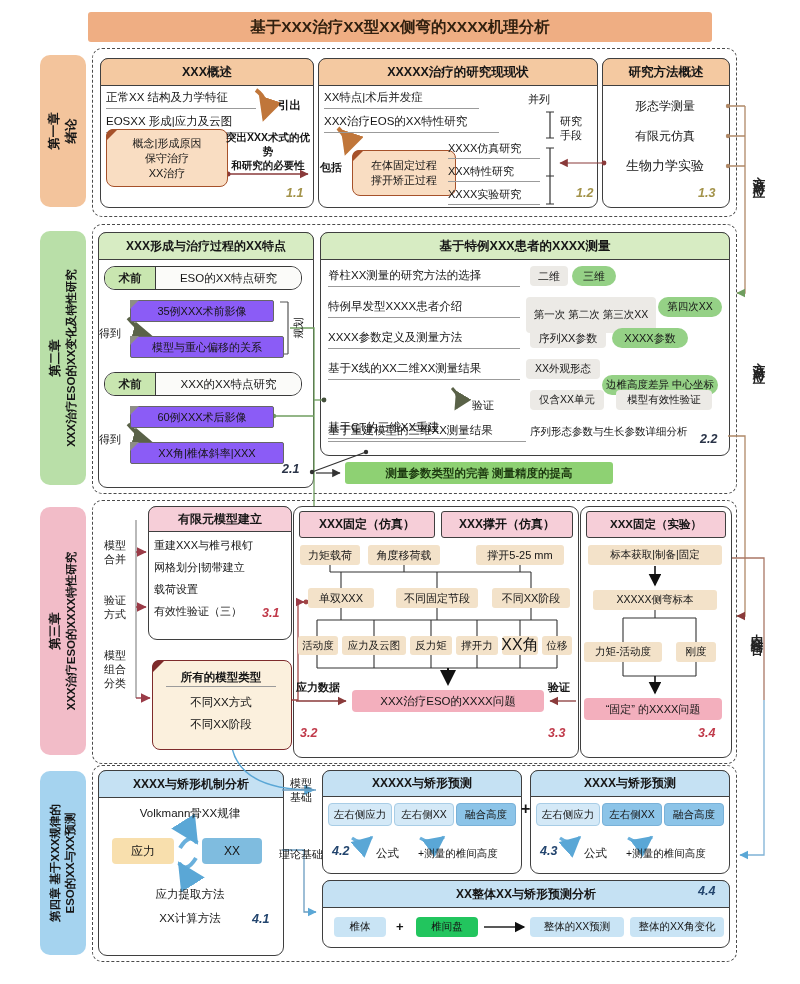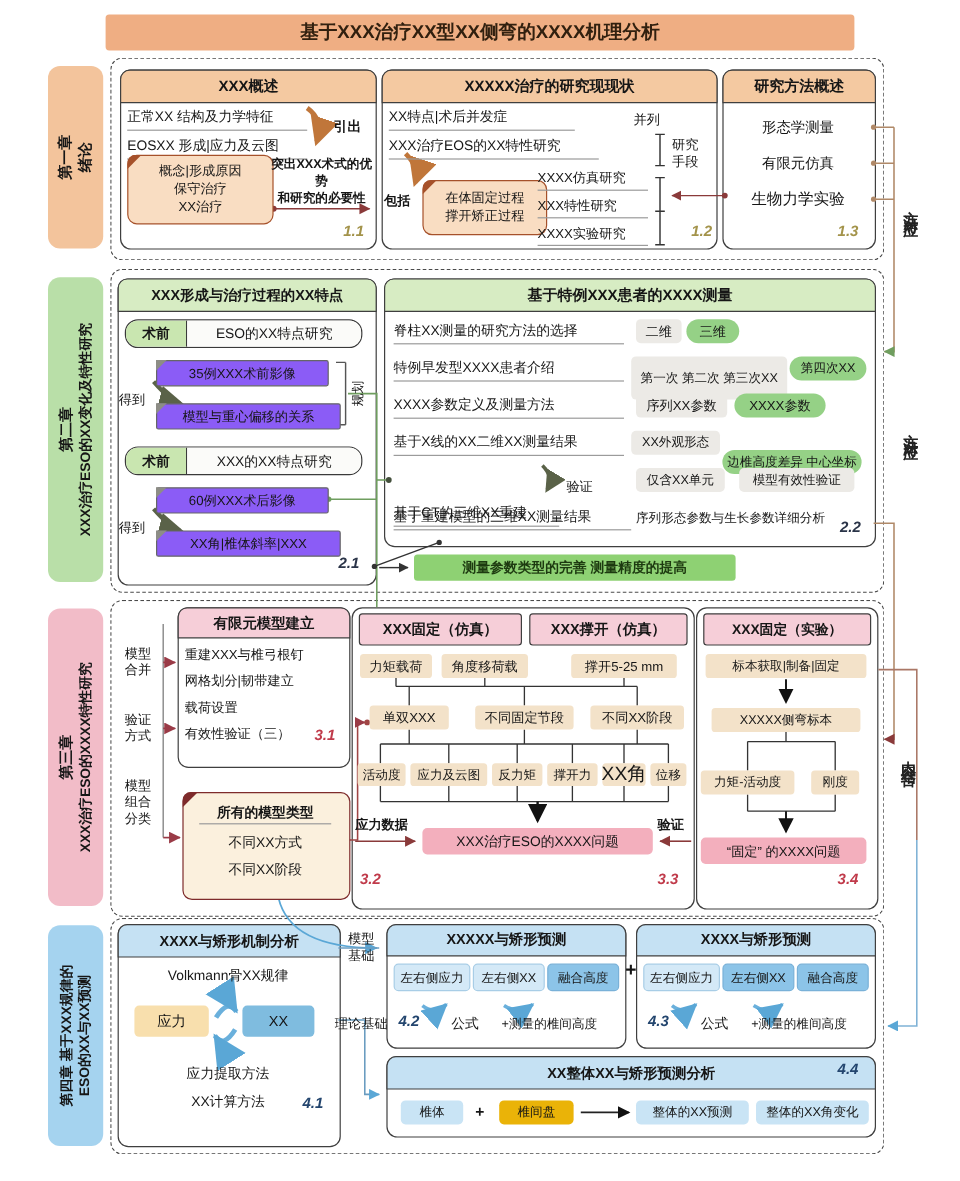--- a/index.html
+++ b/index.html
@@ -272,21 +272,21 @@
   <div class="num n4" style="left:540px;top:844px;">4.3</div>
   <div class="t" style="left:584px;top:846px;">公式</div>
   <div class="t" style="left:626px;top:847px;font-size:10.5px;">+测量的椎间高度</div>
 
   <div class="box" style="left:322px;top:880px;width:406px;height:66px;">
     <div class="bhdr hblue" style="font-size:12px;">XX整体XX与矫形预测分析</div>
   </div>
   <div class="num n4" style="left:698px;top:884px;">4.4</div>
   <div class="pill" style="left:334px;top:917px;width:52px;height:20px;background:#c9e4f5;font-size:10.5px;">椎体</div>
   <div class="t b" style="left:396px;top:919px;font-size:13px;">+</div>
-  <div class="pill" style="left:416px;top:917px;width:62px;height:20px;background:#eab308;font-size:10.5px;">椎间盘</div>
+  <div class="pill" style="left:416px;top:917px;width:62px;height:20px;background:#22c55e;font-size:10.5px;">椎间盘</div>
   <div class="pill" style="left:530px;top:917px;width:94px;height:20px;background:#c9e4f5;font-size:10.5px;">整体的XX预测</div>
   <div class="pill" style="left:630px;top:917px;width:94px;height:20px;background:#c9e4f5;font-size:10.5px;">整体的XX角变化</div>
 
   <svg id="wires" width="800" height="984" viewBox="0 0 800 984">
     <defs>
       <marker id="mDark" markerWidth="8" markerHeight="8" refX="6.5" refY="3.5" orient="auto">
           <path d="M0,0 L7,3.5 L0,7 z" fill="#333"></path>
         </marker>
       <marker id="mBlk" markerWidth="9" markerHeight="9" refX="7" refY="4" orient="auto">
           <path d="M0,0 L8,4 L0,8 z" fill="#111"></path>

